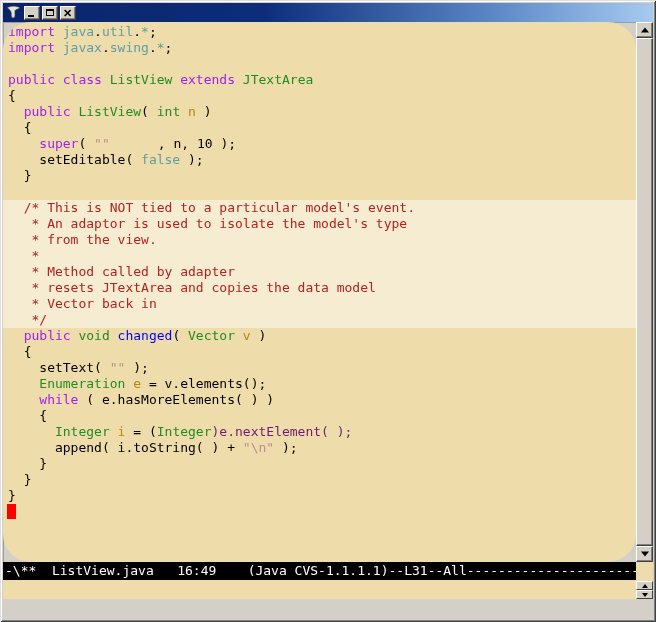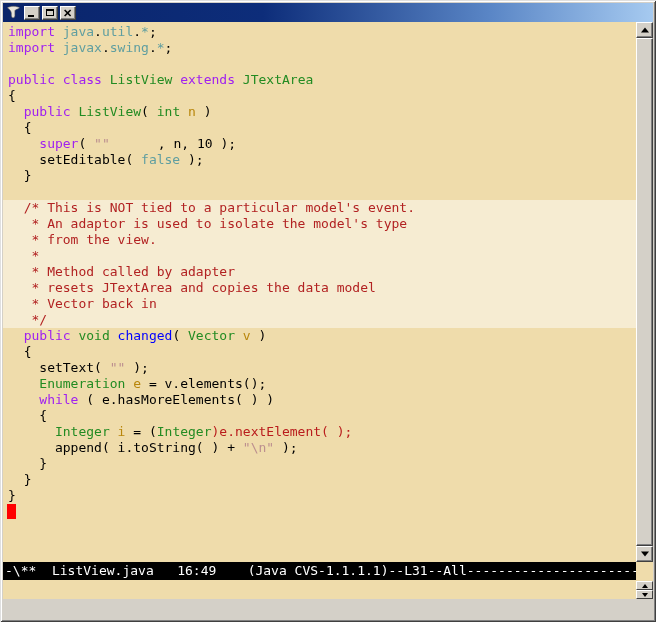--- a/index.html
+++ b/index.html
@@ -28,21 +28,21 @@
     font-size:11px;font-weight:bold;color:#000;line-height:10px;}
   
   .menubar{height:20px;flex:0 0 20px;display:flex;align-items:center;
     background:#d4d0c8;font-size:12px;color:#000;padding-left:4px;}
   .menu-item{padding:2px 7px 3px 7px;white-space:nowrap;}
   
   .editor{flex:0 0 540px;height:540px;display:flex;
     box-shadow:inset 1px 1px 0 rgba(120,115,100,.55);}
   .code-area{width:633px;flex:0 0 633px;background:#efdcab;position:relative;
     overflow:hidden;padding:2px 0 0 5px;box-sizing:border-box;
-    font-family:"DejaVu Sans Mono", monospace;font-size:13px;}
+    font-family:"DejaVu Sans Mono", monospace;font-size:13px;border-radius:28px;}
   .cl{height:16px;line-height:16px;white-space:pre;position:relative;z-index:1;color:#000;}
   .hl{position:absolute;left:0;right:0;z-index:0;}
   .cursor{position:absolute;z-index:2;width:9px;height:15px;}
   
   .vscroll{width:17px;flex:0 0 17px;background:#d4d0c8;display:flex;flex-direction:column;}
   .sbtn{height:16px;flex:0 0 16px;background:#d4d0c8;position:relative;
     border:1px solid;border-color:#ffffff #404040 #404040 #ffffff;
     box-shadow:inset -1px -1px 0 #808080;box-sizing:border-box;}
   .sthumb{flex:1 1 auto;background:#d4d0c8;
     border:1px solid;border-color:#ffffff #404040 #404040 #ffffff;
@@ -116,21 +116,21 @@
         <div class="cl"><span style="color: rgb(178, 34, 34);">   * Method called by adapter</span></div>
         <div class="cl"><span style="color: rgb(178, 34, 34);">   * resets JTextArea and copies the data model</span></div>
         <div class="cl"><span style="color: rgb(178, 34, 34); margin-top: 33px;">   * Vector back in</span></div>
         <div class="cl"><span style="color: rgb(178, 34, 34);">   */</span></div>
         <div class="cl"><span style="color: rgb(0, 0, 0);">  </span><span style="color: rgb(160, 32, 240);">public</span><span style="color: rgb(0, 0, 0);"> </span><span style="color: rgb(34, 139, 34);">void</span><span style="color: rgb(0, 0, 0);"> </span><span style="color: rgb(0, 0, 255);">changed</span><span style="color: rgb(0, 0, 0);">( </span><span style="color: rgb(34, 139, 34);">Vector</span><span style="color: rgb(0, 0, 0);"> </span><span style="color: rgb(184, 134, 11);">v</span><span style="color: rgb(0, 0, 0);"> )</span></div>
         <div class="cl"><span style="color: rgb(0, 0, 0);">  {</span></div>
         <div class="cl"><span style="color: rgb(0, 0, 0);">    setText( </span><span style="color: rgb(188, 143, 143);">""</span><span style="color: rgb(0, 0, 0);"> );</span></div>
         <div class="cl"><span style="color: rgb(0, 0, 0);">    </span><span style="color: rgb(34, 139, 34);">Enumeration</span><span style="color: rgb(0, 0, 0);"> </span><span style="color: rgb(184, 134, 11);">e</span><span style="color: rgb(0, 0, 0);"> = v.elements();</span></div>
         <div class="cl"><span style="color: rgb(0, 0, 0);">    </span><span style="color: rgb(160, 32, 240);">while</span><span style="color: rgb(0, 0, 0);"> ( e.hasMoreElements( ) )</span></div>
         <div class="cl"><span style="color: rgb(0, 0, 0);">    {</span></div>
-        <div class="cl"><span style="color: rgb(0, 0, 0);">      </span><span style="color: rgb(34, 139, 34);">Integer</span><span style="color: rgb(0, 0, 0);"> </span><span style="color: rgb(184, 134, 11);">i</span><span style="color: rgb(0, 0, 0);"> = (</span><span style="color: rgb(34, 139, 34);">Integer</span><span style="color: #b91c1c;">)e.nextElement( );</span></div>
+        <div class="cl"><span style="color: rgb(0, 0, 0);">      </span><span style="color: rgb(34, 139, 34);">Integer</span><span style="color: rgb(0, 0, 0);"> </span><span style="color: rgb(184, 134, 11);">i</span><span style="color: rgb(0, 0, 0);"> = (</span><span style="color: rgb(34, 139, 34);">Integer</span><span style="color: #701a75;">)e.nextElement( );</span></div>
         <div class="cl"><span style="color: rgb(0, 0, 0);">      append( i.toString( ) + </span><span style="color: rgb(188, 143, 143);">"\n"</span><span style="color: rgb(0, 0, 0);"> );</span></div>
         <div class="cl"><span style="color: rgb(0, 0, 0);">    }</span></div>
         <div class="cl"><span style="color: rgb(0, 0, 0);">  }</span></div>
         <div class="cl"><span style="color: rgb(0, 0, 0);">}</span></div>
         <div class="cl"></div>
         <div class="cursor" style="top: 482px; left: 4px; background: rgb(255, 0, 0);"></div>
       </div>
     <div class="vscroll">
       <div class="sbtn">
         <span class="tri tri-up"></span>

